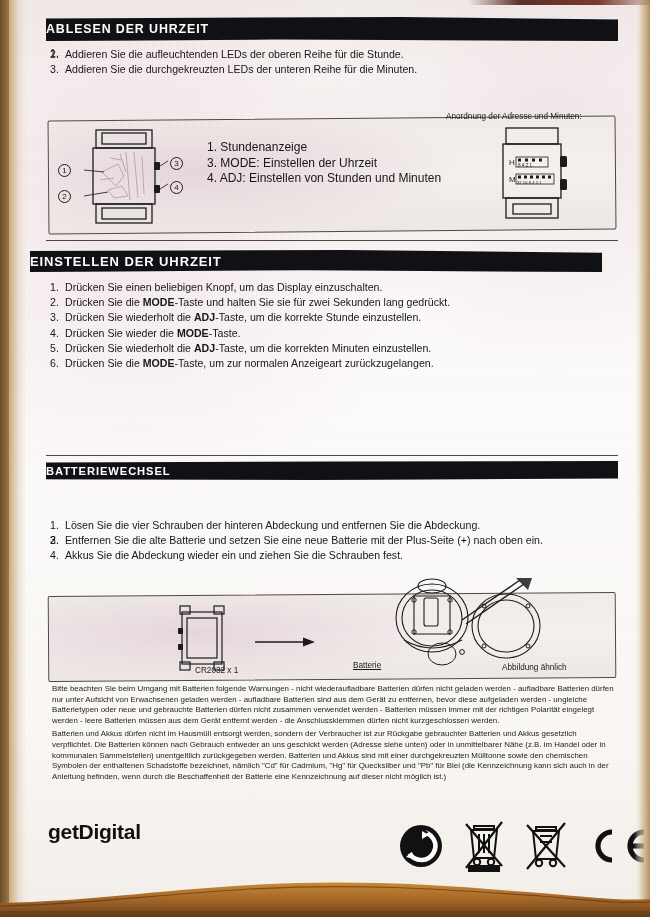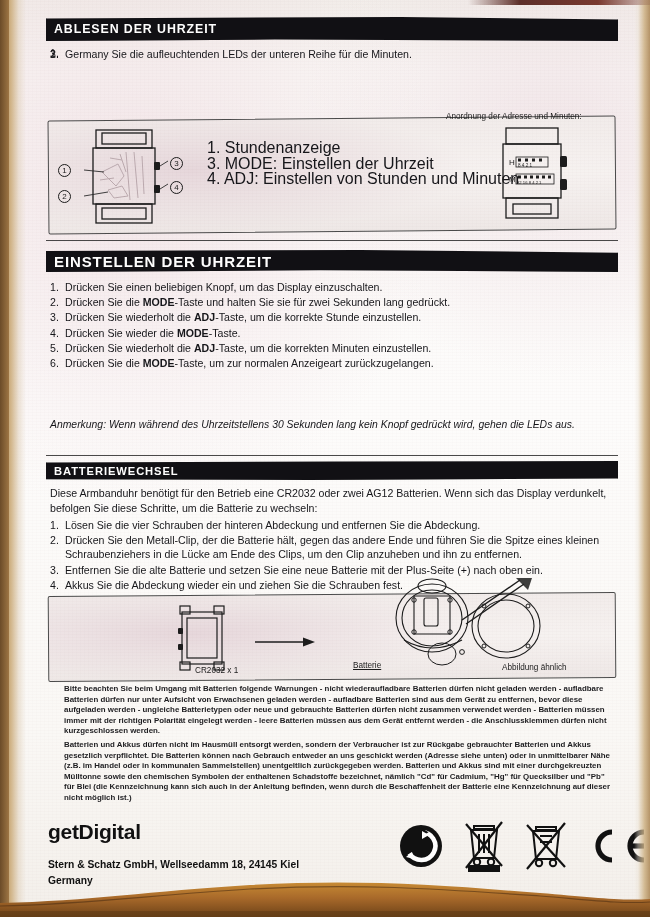--- a/index.html
+++ b/index.html
@@ -54,21 +54,21 @@
   
   #page{position:absolute;left:0;top:0;width:650px;height:917px;}
 
   
   .sec-bar{
     position:absolute;background:#111014;color:#ffffff;
     font-weight:bold;letter-spacing:.9px;
     display:flex;align-items:center;
     box-shadow:0 1px 0 rgba(0,0,0,.35);
   }
-  .sec-bar span{padding-left:8px;}
+  .sec-bar span{padding-left:0;}
   .sec-bar.skew1{ clip-path: polygon(0 6%, 62% 0, 100% 10%, 100% 100%, 40% 94%, 0 100%); }
   .sec-bar.skew2{ clip-path: polygon(0 4%, 55% 0, 100% 12%, 100% 100%, 48% 92%, 0 100%); }
   .sec-bar.skew3{ clip-path: polygon(0 8%, 50% 2%, 100% 0, 100% 92%, 46% 100%, 0 96%); }
 
   
   .rule{position:absolute;background:#2a2a2a;height:1px;opacity:.85;}
 
   
   .txt{position:absolute;color:#16161a;font-size:10.6px;line-height:13.4px;}
   .ol{position:absolute;}
@@ -84,36 +84,36 @@
     background:
       radial-gradient(ellipse 70% 80% at 25% 45%, rgba(225,206,212,.75) 0%, rgba(246,241,240,.35) 70%),
       linear-gradient(180deg,#efe9e7 0%, #f6f2f0 50%, #eae3e1 100%);
     border-radius:2px;
     overflow:hidden;
   }
   .figbox.tilt{ transform:rotate(-0.5deg); }
   .figlabel{position:absolute;font-size:8.2px;color:#1b1b1b;}
 
   
-  .fig1list{position:absolute;font-size:16px;line-height:15.6px;color:#16161a;}
+  .fig1list{position:absolute;font-size:12px;line-height:15.6px;color:#16161a;}
 
   
   .watch{position:absolute;}
   .watch svg{display:block;}
 
   
   .callout{
     position:absolute;font-size:8px;color:#1b1b1b;
     width:11px;height:11px;border:1px solid #1b1b1b;border-radius:50%;
     display:flex;align-items:center;justify-content:center;line-height:1;
   }
 
   
   .fineblock{position:absolute;font-size:7.9px;line-height:10.6px;color:#1d1d20;}
-  .fineblock p{margin:0 0 3px 16px;font-weight:bold;}
+  .fineblock p{margin:0 0 3px 4px;}
 
   
   .brand{
     position:absolute;font-size:21px;font-weight:bold;color:#111;
     letter-spacing:-.3px;
   }
   .addr{position:absolute;font-size:10.3px;font-weight:bold;line-height:16px;color:#111;}
 
   .symbols{position:absolute;display:flex;align-items:center;gap:18px;}
   .sym{display:block;}
@@ -128,24 +128,25 @@
   <div class="sec-bar skew1" style="left:46px;top:17px;width:572px;height:24px;font-size:12.4px;">
     <span>ABLESEN DER UHRZEIT</span>
   </div>
 
   <div class="ol" style="left:50px;top:46px;width:570px;">
     <div class="li">
       <span class="num">1.</span>
     </div>
     <div class="li">
       <span class="num">2.</span>
+      <span>Addieren Sie die aufleuchtenden LEDs der oberen Reihe für die Stunde.</span>
     </div>
     <div class="li">
       <span class="num">3.</span>
-      <span>Germany Sie die aufleuchtenden LEDs der unteren Reihe für die Minuten.</span>
+      <span>Addieren Sie die durchgekreuzten LEDs der unteren Reihe für die Minuten.</span>
     </div>
   </div>
 
   <div class="figbox tilt" style="left:48px;top:118px;width:566px;height:112px;">
   </div>
 
   <div class="figlabel" style="left:446px;top:112px;">Anordnung der Adresse und Minuten:</div>
 
   <div class="watch" style="left:80px;top:128px;">
     <svg width="92" height="98" viewBox="0 0 92 98">
@@ -219,21 +220,21 @@
         <rect x="50" y="49.5" width="3" height="3"></rect>
           <rect x="56" y="49.5" width="3" height="3"></rect>
       </g>
       <text x="26" y="40.5" font-family="Liberation Sans, sans-serif" font-size="4.6" fill="#1c1c1c">8 4 2 1</text>
       <text x="25" y="57.5" font-family="Liberation Sans, sans-serif" font-size="4.2" fill="#1c1c1c">32 16 8 4 2 1</text>
     </svg>
   </div>
 
   <div class="rule" style="left:46px;top:240px;width:572px;"></div>
 
-  <div class="sec-bar skew2" style="left:46px;top:250px;width:572px;height:22px;font-size:15px;">
+  <div class="sec-bar skew2" style="left:30px;top:250px;width:572px;height:22px;font-size:13px;">
     <span>EINSTELLEN DER UHRZEIT</span>
   </div>
 
   <div class="ol" style="left:50px;top:280px;width:440px;">
     <div class="li">
       <span class="num">1.</span>
       <span>Drücken Sie einen beliebigen Knopf, um das Display einzuschalten.</span>
     </div>
     <div class="li">
       <span class="num">2.</span>
@@ -250,38 +251,35 @@
     <div class="li">
       <span class="num">5.</span>
       <span>Drücken Sie wiederholt die </span><b>ADJ</b><span>-Taste, um die korrekten Minuten einzustellen.</span>
     </div>
     <div class="li" style="width:560px;">
       <span class="num">6.</span>
       <span>Drücken Sie die </span><b>MODE</b><span>-Taste, um zur normalen Anzeigeart zurückzugelangen.</span>
     </div>
   </div>
 
-  <div class="note" style="left:50px;top:418px;width:566px;">Anmerkung: Wenn während des Uhrzeitstellens 30 Sekunden lang kein Knopf gedrückt wird, gehen die LEDs aus.</div>
 
   <div class="rule" style="left:46px;top:455px;width:572px;"></div>
 
   <div class="sec-bar skew3" style="left:46px;top:461px;width:572px;height:19px;font-size:11.2px;">
     <span>BATTERIEWECHSEL</span>
   </div>
 
-  <div class="txt" style="left:50px;top:486px;width:568px;line-height:15px;">Diese Armbanduhr benötigt für den Betrieb eine CR2032 oder zwei AG12 Batterien. Wenn sich das Display verdunkelt, befolgen Sie diese Schritte, um die Batterie zu wechseln:</div>
 
   <div class="ol" style="left:50px;top:518px;width:568px;">
     <div class="li">
       <span class="num">1.</span>
       <span>Lösen Sie die vier Schrauben der hinteren Abdeckung und entfernen Sie die Abdeckung.</span>
     </div>
     <div class="li">
       <span class="num">2.</span>
-      <span>Drücken Sie den Metall-Clip, der die Batterie hält, gegen das andere Ende und führen Sie die Spitze eines kleinen Schraubenziehers in die Lücke am Ende des Clips, um den Clip anzuheben und ihn zu entfernen.</span>
     </div>
     <div class="li">
       <span class="num">3.</span>
       <span>Entfernen Sie die alte Batterie und setzen Sie eine neue Batterie mit der Plus-Seite (+) nach oben ein.</span>
     </div>
     <div class="li">
       <span class="num">4.</span>
       <span>Akkus Sie die Abdeckung wieder ein und ziehen Sie die Schrauben fest.</span>
     </div>
   </div>
@@ -346,24 +344,20 @@
   </div>
   <div class="figlabel" style="left:353px;top:661px;text-decoration:underline;">Batterie</div>
   <div class="figlabel" style="left:502px;top:663px;text-align:right;">Abbildung ähnlich</div>
 
   <div class="fineblock" style="left:48px;top:684px;width:566px;">
     <p>Bitte beachten Sie beim Umgang mit Batterien folgende Warnungen - nicht wiederaufladbare Batterien dürfen nicht geladen werden - aufladbare Batterien dürfen nur unter Aufsicht von Erwachsenen geladen werden - aufladbare Batterien sind aus dem Gerät zu entfernen, bevor diese aufgeladen werden - ungleiche Batterietypen oder neue und gebrauchte Batterien dürfen nicht zusammen verwendet werden - Batterien müssen immer mit der richtigen Polarität eingelegt werden - leere Batterien müssen aus dem Gerät entfernt werden - die Anschlussklemmen dürfen nicht kurzgeschlossen werden.</p>
     <p>Batterien und Akkus dürfen nicht im Hausmüll entsorgt werden, sondern der Verbraucher ist zur Rückgabe gebrauchter Batterien und Akkus gesetzlich verpflichtet. Die Batterien können nach Gebrauch entweder an uns geschickt werden (Adresse siehe unten) oder in unmittelbarer Nähe (z.B. im Handel oder in kommunalen Sammelstellen) unentgeltlich zurückgegeben werden. Batterien und Akkus sind mit einer durchgekreuzten Mülltonne sowie den chemischen Symbolen der enthaltenen Schadstoffe bezeichnet, nämlich "Cd" für Cadmium, "Hg" für Quecksilber und "Pb" für Blei (die Kennzeichnung kann sich auch in der Anleitung befinden, wenn durch die Beschaffenheit der Batterie eine Kennzeichnung auf dieser nicht möglich ist.)</p>
   </div>
 
   <div class="brand" style="left:48px;top:820px;">getDigital</div>
-  <div class="addr" style="left:48px;top:857px;">
-    <div>Stern &amp; Schatz GmbH, Wellseedamm 18, 24145 Kiel</div>
-    <div>Germany</div>
-  </div>
 
   <div class="symbols" style="left:398px;top:818px;">
 
     <svg class="sym" width="46" height="46" viewBox="0 0 46 46">
       <circle cx="23" cy="23" r="21" fill="#111"></circle>
       <path d="M23 9 A14 14 0 1 1 11.5 30.5" fill="none" stroke="#fff" stroke-width="4.6"></path>
       <path d="M23 4.5 L23 14 L30.5 9.2 Z" fill="#111"></path>
       <path d="M24 8 L24 16 L31 12 Z" fill="#fff"></path>
       <path d="M14 29 L8 34 L16 36 Z" fill="#fff"></path>
     </svg>

